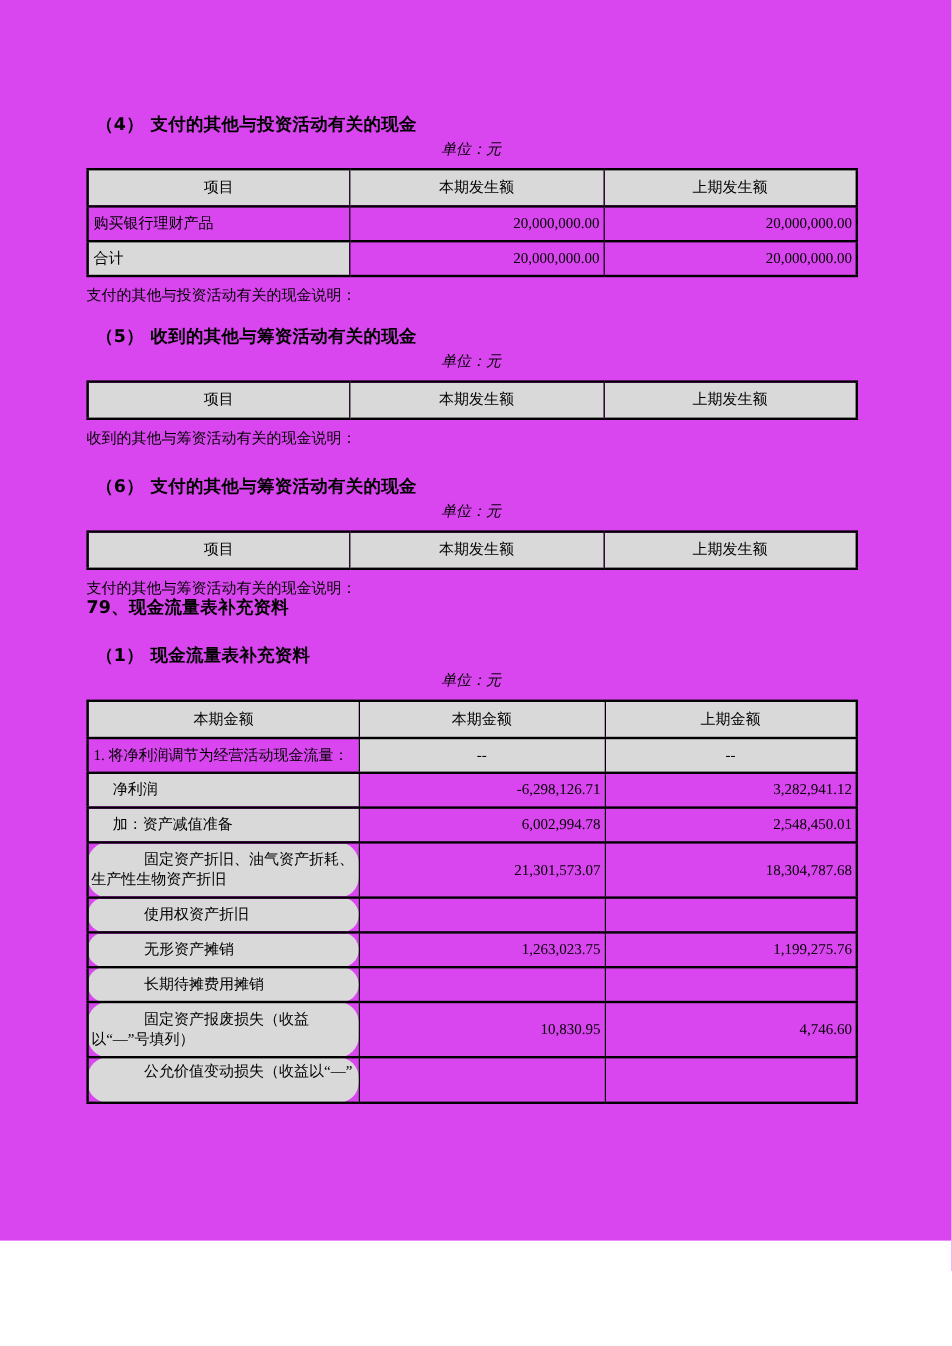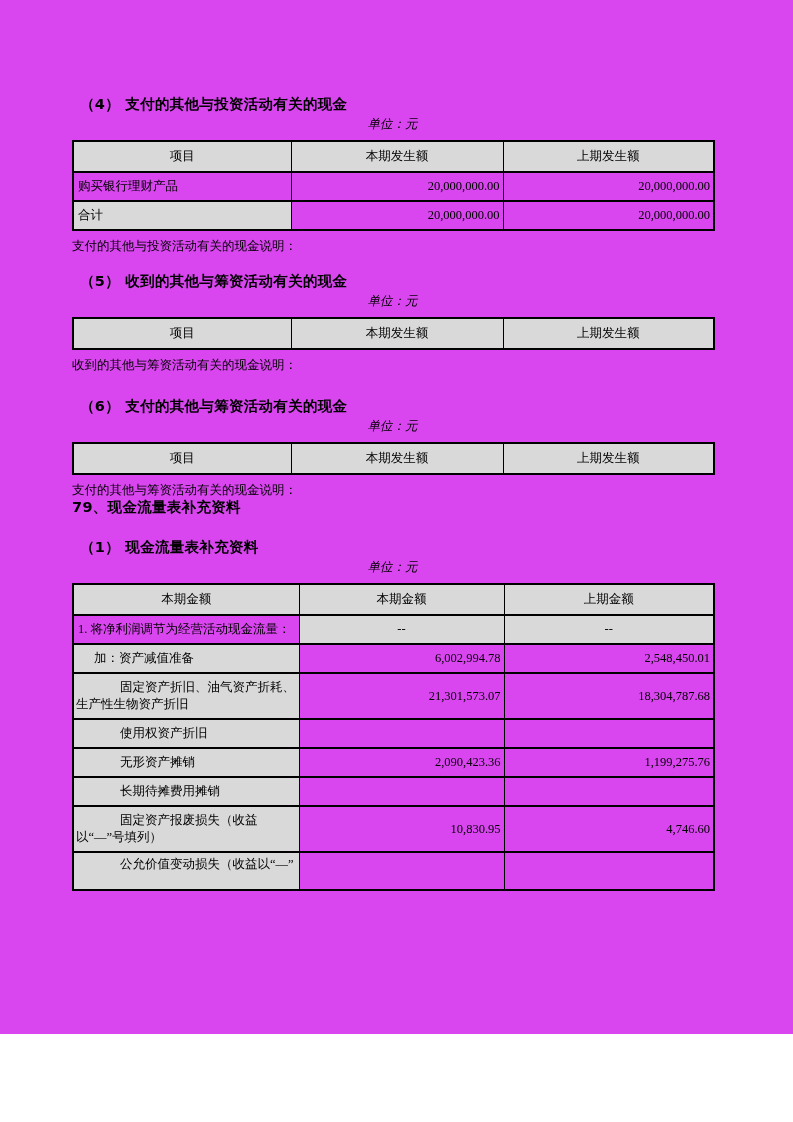--- a/index.html
+++ b/index.html
@@ -73,21 +73,21 @@
   .tbl td { padding: 5px 3px; }
   td.lbl { text-align: left; padding-left: 4px; padding-right: 2px; }
   td.num {
     text-align: right;
     padding-right: 3px;
     font-family: "Liberation Serif", "DejaVu Serif", serif;
   }
   td.ctr { text-align: center; }
   .g { background: #d9d9d9; margin-left: 12px; }
   td.ind-a { text-indent: 16px; }
-  td.ind-b { text-indent: 44px; padding-left: 2px; }
+  td.ind-b { text-indent: 44px; padding-left: 2px; border-radius: 17px; }
   tr.short td { padding-top: 3px; padding-bottom: 16px; }
   
   col.fc1 { width: 218px; } col.fc2 { width: 212px; } col.fc3 { width: 211px; }
   
   col.sc1 { width: 226px; } col.sc2 { width: 205px; } col.sc3 { width: 210px; }
 </style>
 </head>
 <body>
 
 <div class="doc-page">
@@ -181,37 +181,42 @@
           <th>上期金额</th>
         </tr>
       </thead>
       <tbody>
         <tr>
           <td class="lbl">1. 将净利润调节为经营活动现金流量：</td>
           <td class="ctr g">--</td>
           <td class="ctr g">--</td>
         </tr>
         <tr>
+          <td class="lbl g ind-a">净利润</td>
+          <td class="num">-6,298,126.71</td>
+          <td class="num">3,282,941.12</td>
+        </tr>
+        <tr>
           <td class="lbl g ind-a">加：资产减值准备</td>
           <td class="num">6,002,994.78</td>
           <td class="num">2,548,450.01</td>
         </tr>
         <tr>
           <td class="lbl g ind-b">固定资产折旧、油气资产折耗、生产性生物资产折旧</td>
           <td class="num">21,301,573.07</td>
           <td class="num">18,304,787.68</td>
         </tr>
         <tr>
           <td class="lbl g ind-b">使用权资产折旧</td>
           <td class="num"></td>
           <td class="num"></td>
         </tr>
         <tr>
           <td class="lbl g ind-b">无形资产摊销</td>
-          <td class="num">2,090,423.36</td>
+          <td class="num">1,263,023.75</td>
           <td class="num">1,199,275.76</td>
         </tr>
         <tr>
           <td class="lbl g ind-b">长期待摊费用摊销</td>
           <td class="num"></td>
           <td class="num"></td>
         </tr>
         <tr>
           <td class="lbl g ind-b">固定资产报废损失（收益以“—”号填列）</td>
           <td class="num">10,830.95</td>

